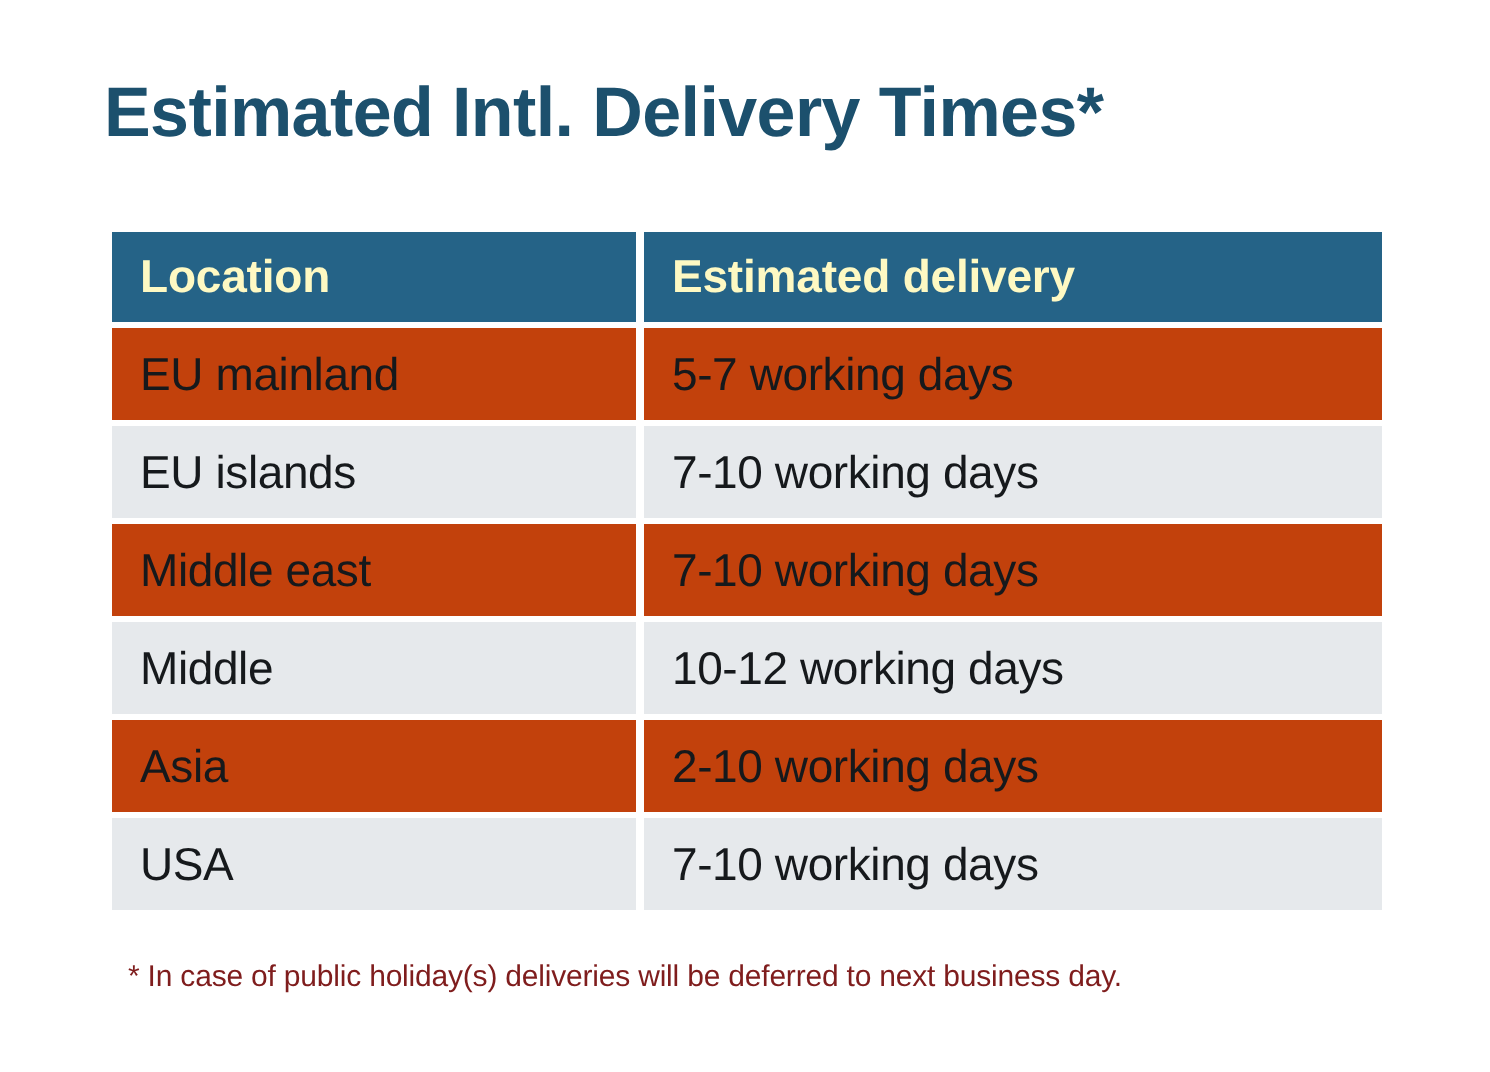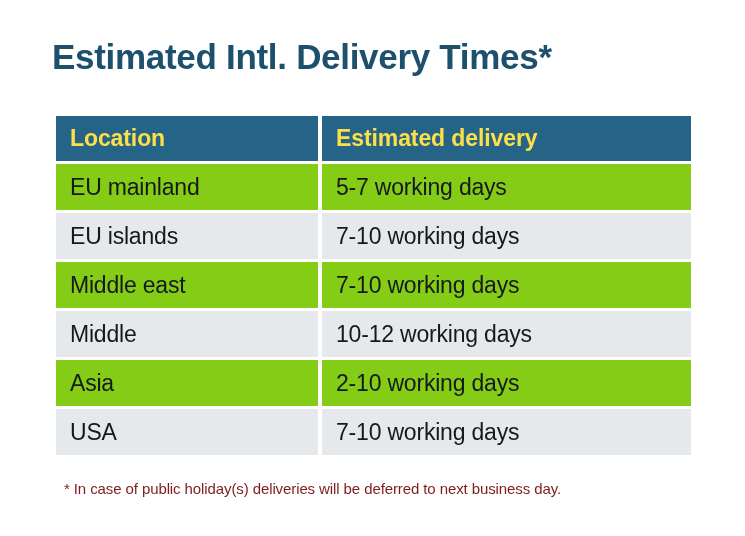--- a/index.html
+++ b/index.html
@@ -48,21 +48,21 @@
   .delivery-table tr > * {
     padding: 0;
     margin: 0;
   }
 
   .col-location { width: 262px; }
   .col-delivery { width: 369px; }
 
   .delivery-table th {
     background: #256387;
-    color: #fde047;
+    color: #fef9c3;
     font-size: 23px;
     font-weight: bold;
     text-align: left;
     height: 45px;
     vertical-align: middle;
     padding-left: 14px;
     box-sizing: border-box;
     letter-spacing: -0.1px;
     white-space: nowrap;
   }
@@ -73,21 +73,21 @@
     color: #16191c;
     text-align: left;
     height: 46px;
     vertical-align: middle;
     padding-left: 14px;
     box-sizing: border-box;
     letter-spacing: -0.2px;
     white-space: nowrap;
   }
 
-  .row-alt td { background: #84cc16; }
+  .row-alt td { background: #c2410c; }
   .row-base td { background: #e6e9ec; }
 
   .table-footnote {
     position: absolute;
     left: 64px;
     top: 479px;
     font-size: 15px;
     font-weight: normal;
     color: #7f1d1d;
     letter-spacing: -0.1px;

